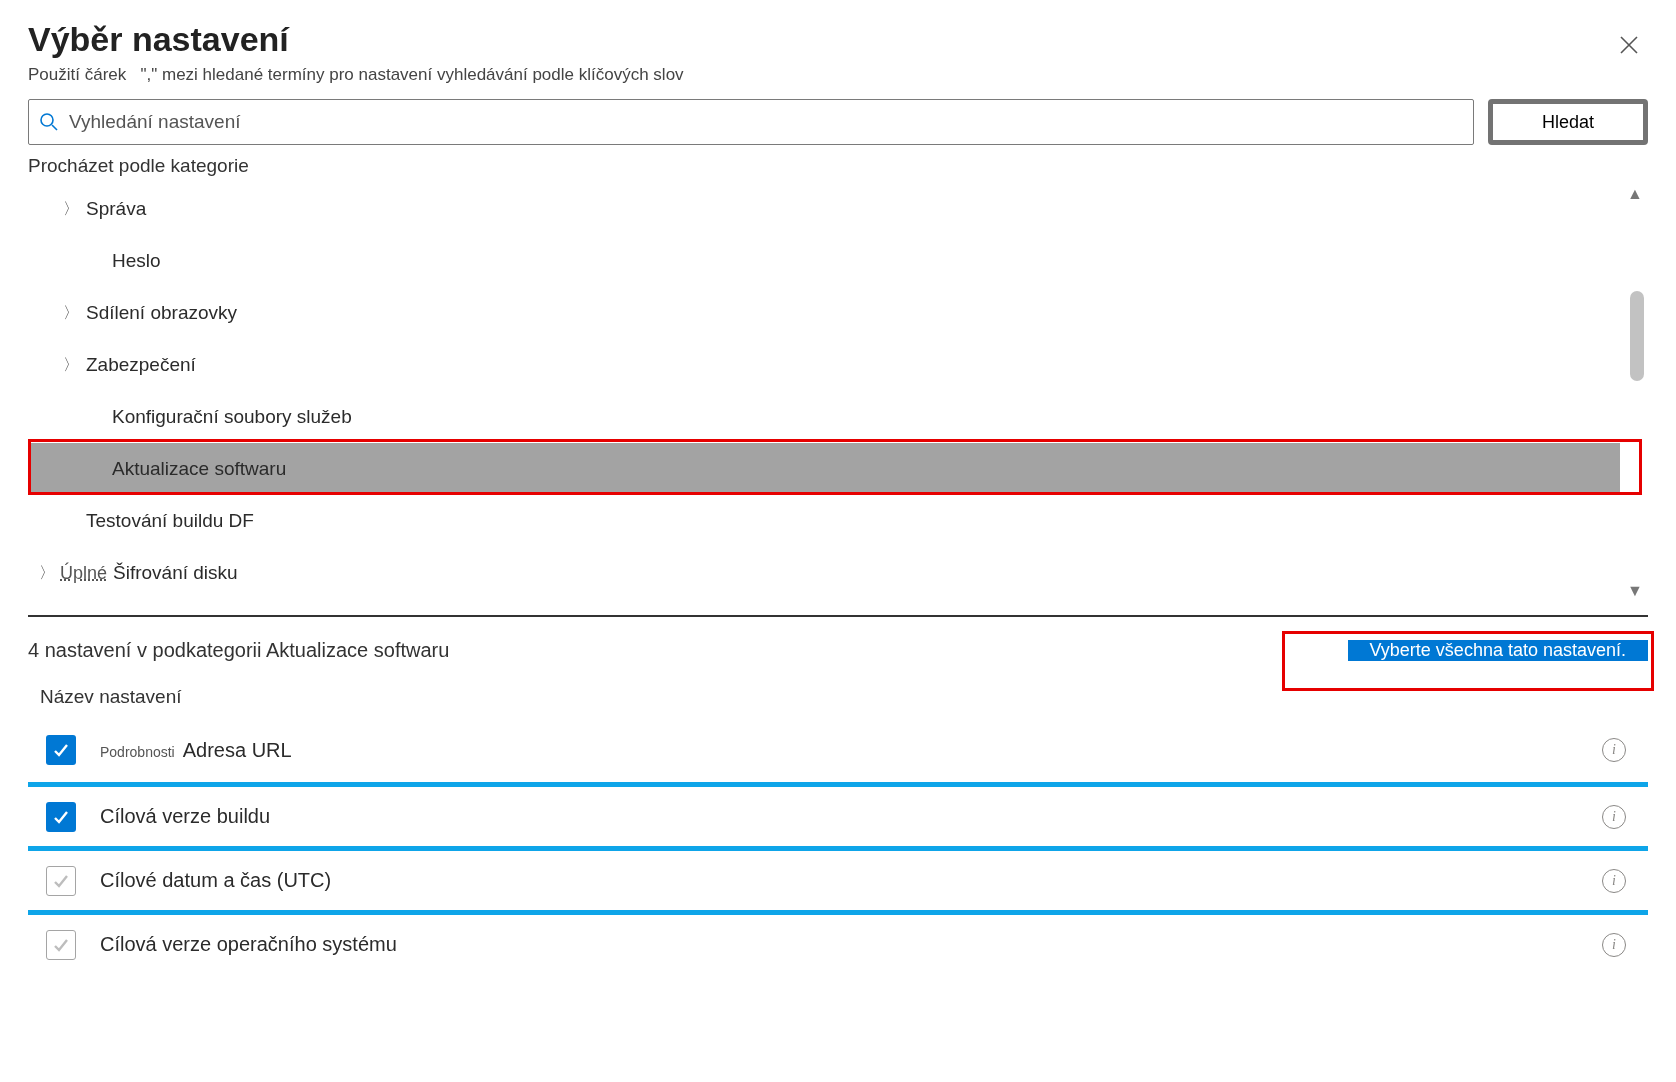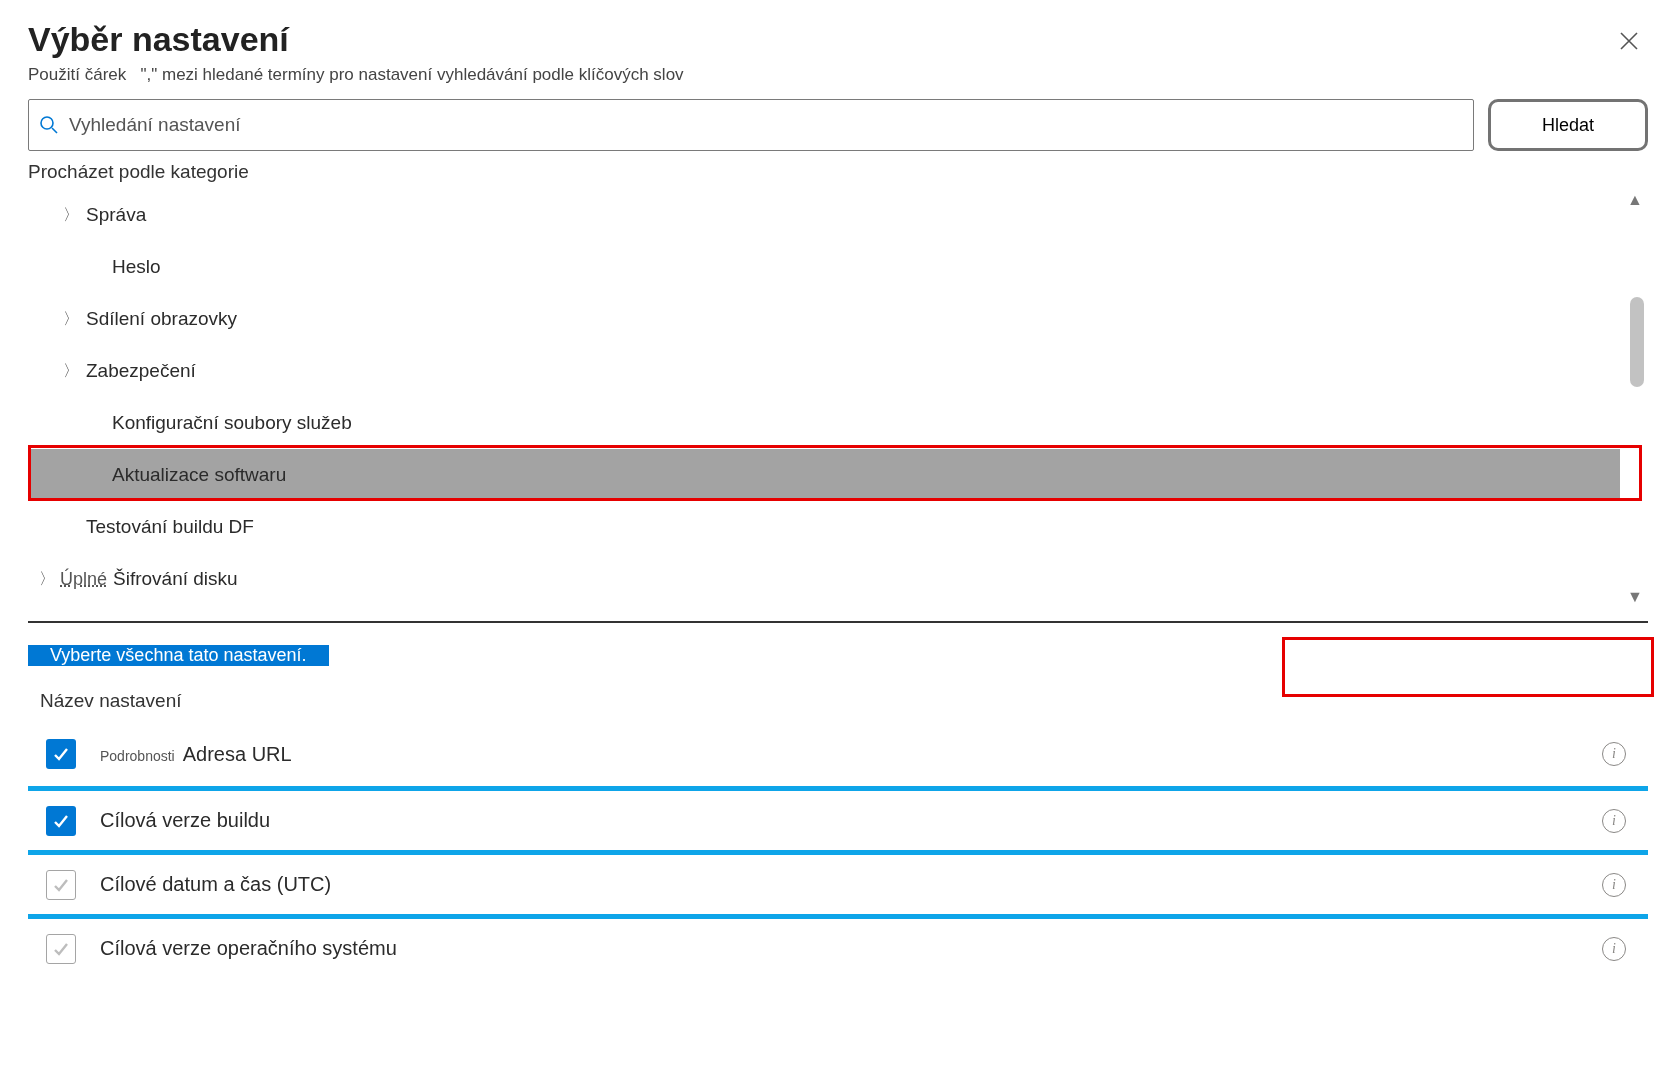--- a/index.html
+++ b/index.html
@@ -12,21 +12,21 @@
   }
   .panel {
     width: 1676px;
     height: 1082px;
     padding: 20px 28px;
     position: relative;
   }
   .header-row {
     display: flex;
     justify-content: space-between;
-    align-items: center;
+    align-items: flex-end;
   }
   .title {
     font-size: 34px;
     font-weight: 600;
     margin: 0 0 6px 0;
     color: #222;
   }
   .close-btn {
     font-size: 28px;
     line-height: 1;
@@ -47,39 +47,39 @@
     align-items: stretch;
     margin-bottom: 10px;
   }
   .search-box {
     flex: 1;
     display: flex;
     align-items: center;
     border: 1px solid #7a7a7a;
     border-radius: 2px;
     padding: 0 10px;
-    height: 52px;
+    height: 46px;
   }
   .search-box svg { flex: 0 0 auto; margin-right: 8px; }
   .search-input {
     flex: 1;
     border: none;
     outline: none;
     font-size: 19px;
     color: #333;
     background: transparent;
   }
   .search-input::placeholder { color: #555; }
   .search-btn {
     width: 160px;
-    border: 3px solid #737373;
+    border: 5px solid #737373;
     background: #fff;
     font-size: 18px;
     cursor: pointer;
-    border-radius: 10px;
+    border-radius: 4px;
   }
   .browse-label {
     font-size: 19px;
     margin: 10px 0 6px 0;
     color: #333;
   }
   .tree-wrap {
     position: relative;
     height: 420px;
     border-bottom: 1px solid transparent;
@@ -315,20 +315,21 @@
     <div class="highlight-box hl-tree"></div>
 
     <div class="scroll-arrow up">▲</div>
     <div class="scroll-thumb"></div>
     <div class="scroll-arrow down">▼</div>
   </div>
 
   <div class="divider"></div>
 
   <div class="sub-header">
+    <div class="count-text">4 nastavení v podkategorii Aktualizace softwaru</div>
     <button class="select-all-btn">Vyberte všechna tato nastavení.</button>
     <div class="highlight-box hl-btn"></div>
   </div>
 
   <div class="col-header">Název nastavení</div>
 
   <div>
 
     <div class="setting-row">
       <span class="chk checked">

